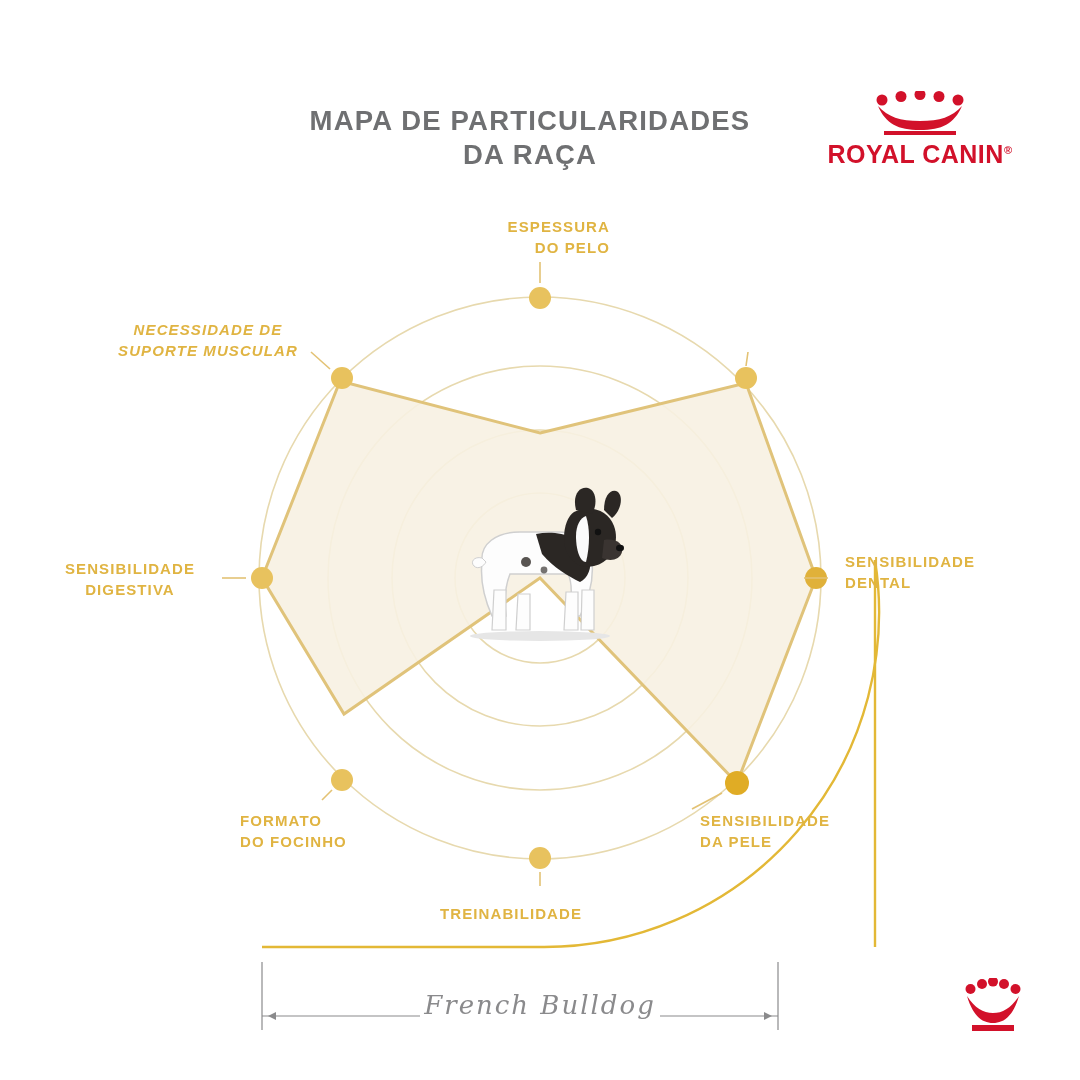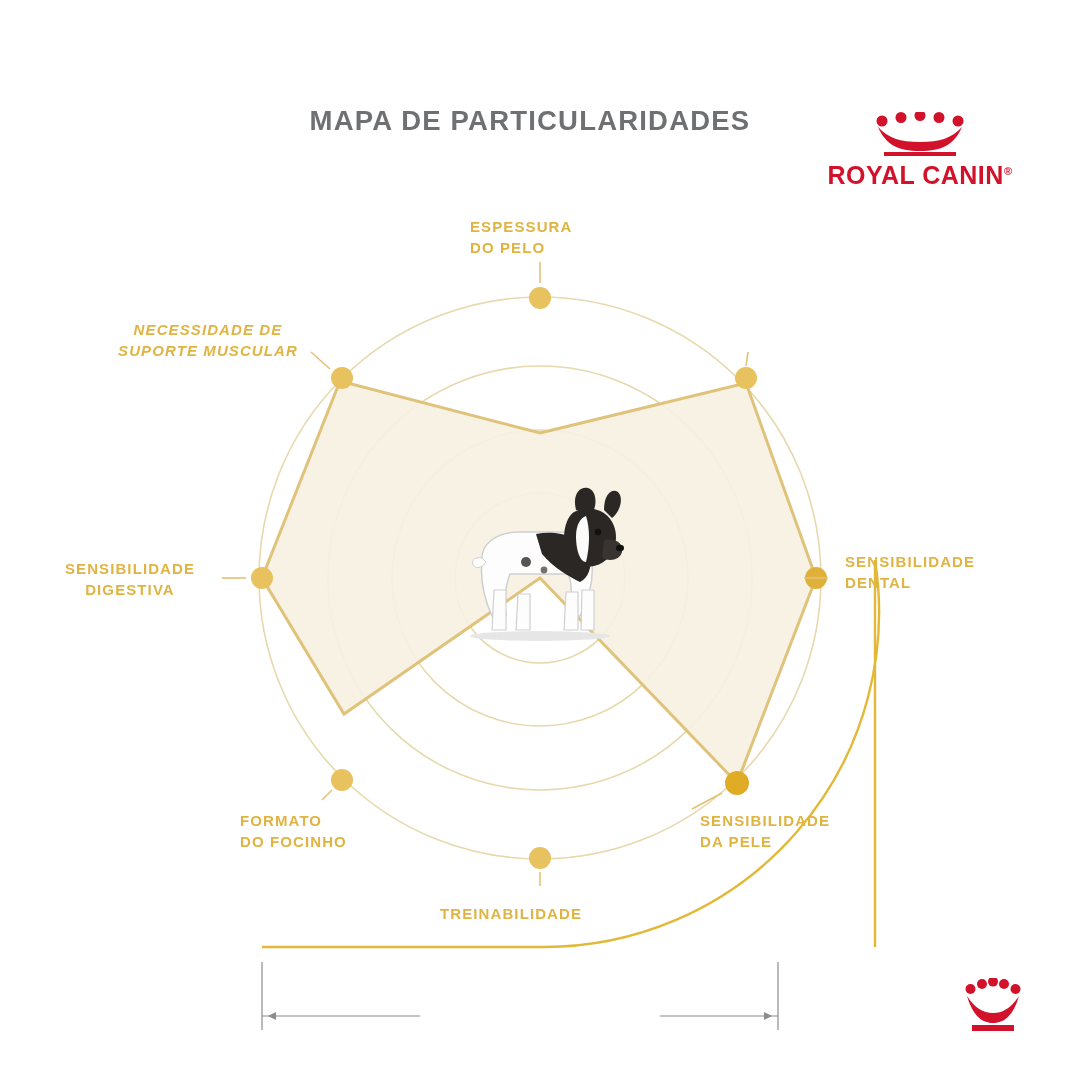--- a/index.html
+++ b/index.html
@@ -20,21 +20,21 @@
     color:#6f7072;
     font-size:27.5px;
     font-weight:bold;
     letter-spacing:1.2px;
     line-height:34px;
   }
 
   
   .rc-logo{
     position:absolute;
-    right:60px; top:112px;
+    right:60px; top:91px;
     width:200px;height:80px;
   }
   .rc-word{
     position:absolute;
     left:0; bottom:2px;
     width:200px;
     text-align:center;
     color:#d2112a;
     font-size:25px;
     font-weight:bold;
@@ -87,20 +87,21 @@
     width:58px;height:54px;
   }
 </style>
 </head>
 <body>
 
 <div id="stage">
 
   <div class="title">
     <div>MAPA DE PARTICULARIDADES</div>
+    <div>DA RAÇA</div>
   </div>
 
   <div class="rc-logo">
     <span class="rc-crown">
       <svg width="96" height="44" viewBox="0 0 96 44" aria-hidden="true">
         <g fill="#d2112a">
           <circle cx="10" cy="9" r="5.5"></circle>
           <circle cx="29" cy="5.5" r="5.5"></circle>
           <circle cx="48" cy="3.5" r="5.5"></circle>
           <circle cx="67" cy="5.5" r="5.5"></circle>
@@ -162,21 +163,21 @@
     <g stroke="#8a8a8c" stroke-width="1.2" fill="none">
       <path d="M262,962 L262,1030"></path>
       <path d="M778,962 L778,1030"></path>
       <path d="M262,1016 L420,1016"></path>
       <path d="M660,1016 L778,1016"></path>
       <path d="M268,1016 l8,-4 v8 z" fill="#8a8a8c" stroke="none"></path>
       <path d="M772,1016 l-8,-4 v8 z" fill="#8a8a8c" stroke="none"></path>
     </g>
   </svg>
 
-  <div class="axis-label" style="left:470px;top:216px;width:140px;text-align:left;">ESPESSURA
+  <div class="axis-label" style="left:470px;top:216px;width:140px;text-align:right;">ESPESSURA
 DO PELO</div>
 
 
   <div class="axis-label" style="left:845px;top:551px;width:200px;text-align:left;">SENSIBILIDADE
 DENTAL</div>
 
   <div class="axis-label" style="left:700px;top:810px;width:180px;text-align:left;">SENSIBILIDADE
 DA PELE</div>
 
   <div class="axis-label" style="left:440px;top:903px;width:200px;text-align:left;">TREINABILIDADE</div>
@@ -221,20 +222,21 @@
 
       <ellipse cx="180" cy="78" rx="4" ry="3.2" fill="#111"></ellipse>
 
       <path d="M42 88 C34 86, 30 92, 34 96 C38 100, 44 96, 46 92 Z" fill="#fdfdfd" stroke="#cfcfcf" stroke-width="1"></path>
 
       <circle cx="86" cy="92" r="5" fill="#3b3633" opacity="0.85"></circle>
       <circle cx="104" cy="100" r="3.4" fill="#3b3633" opacity="0.7"></circle>
     </svg>
   </div>
 
+  <div class="breed-script">French Bulldog</div>
 
   <div class="crest">
     <svg width="58" height="54" viewBox="0 0 58 54" aria-hidden="true">
       <g fill="#d2112a">
         <circle cx="6.5" cy="11" r="5"></circle>
         <circle cx="18" cy="6" r="5"></circle>
         <circle cx="29" cy="3.6" r="5"></circle>
         <circle cx="40" cy="6" r="5"></circle>
         <circle cx="51.5" cy="11" r="5"></circle>
         <path d="M3 18 C9 38, 18 45, 29 45 C40 45, 49 38, 55 18 C47 30, 39 35, 29 35 C19 35, 11 30, 3 18 Z"></path>

